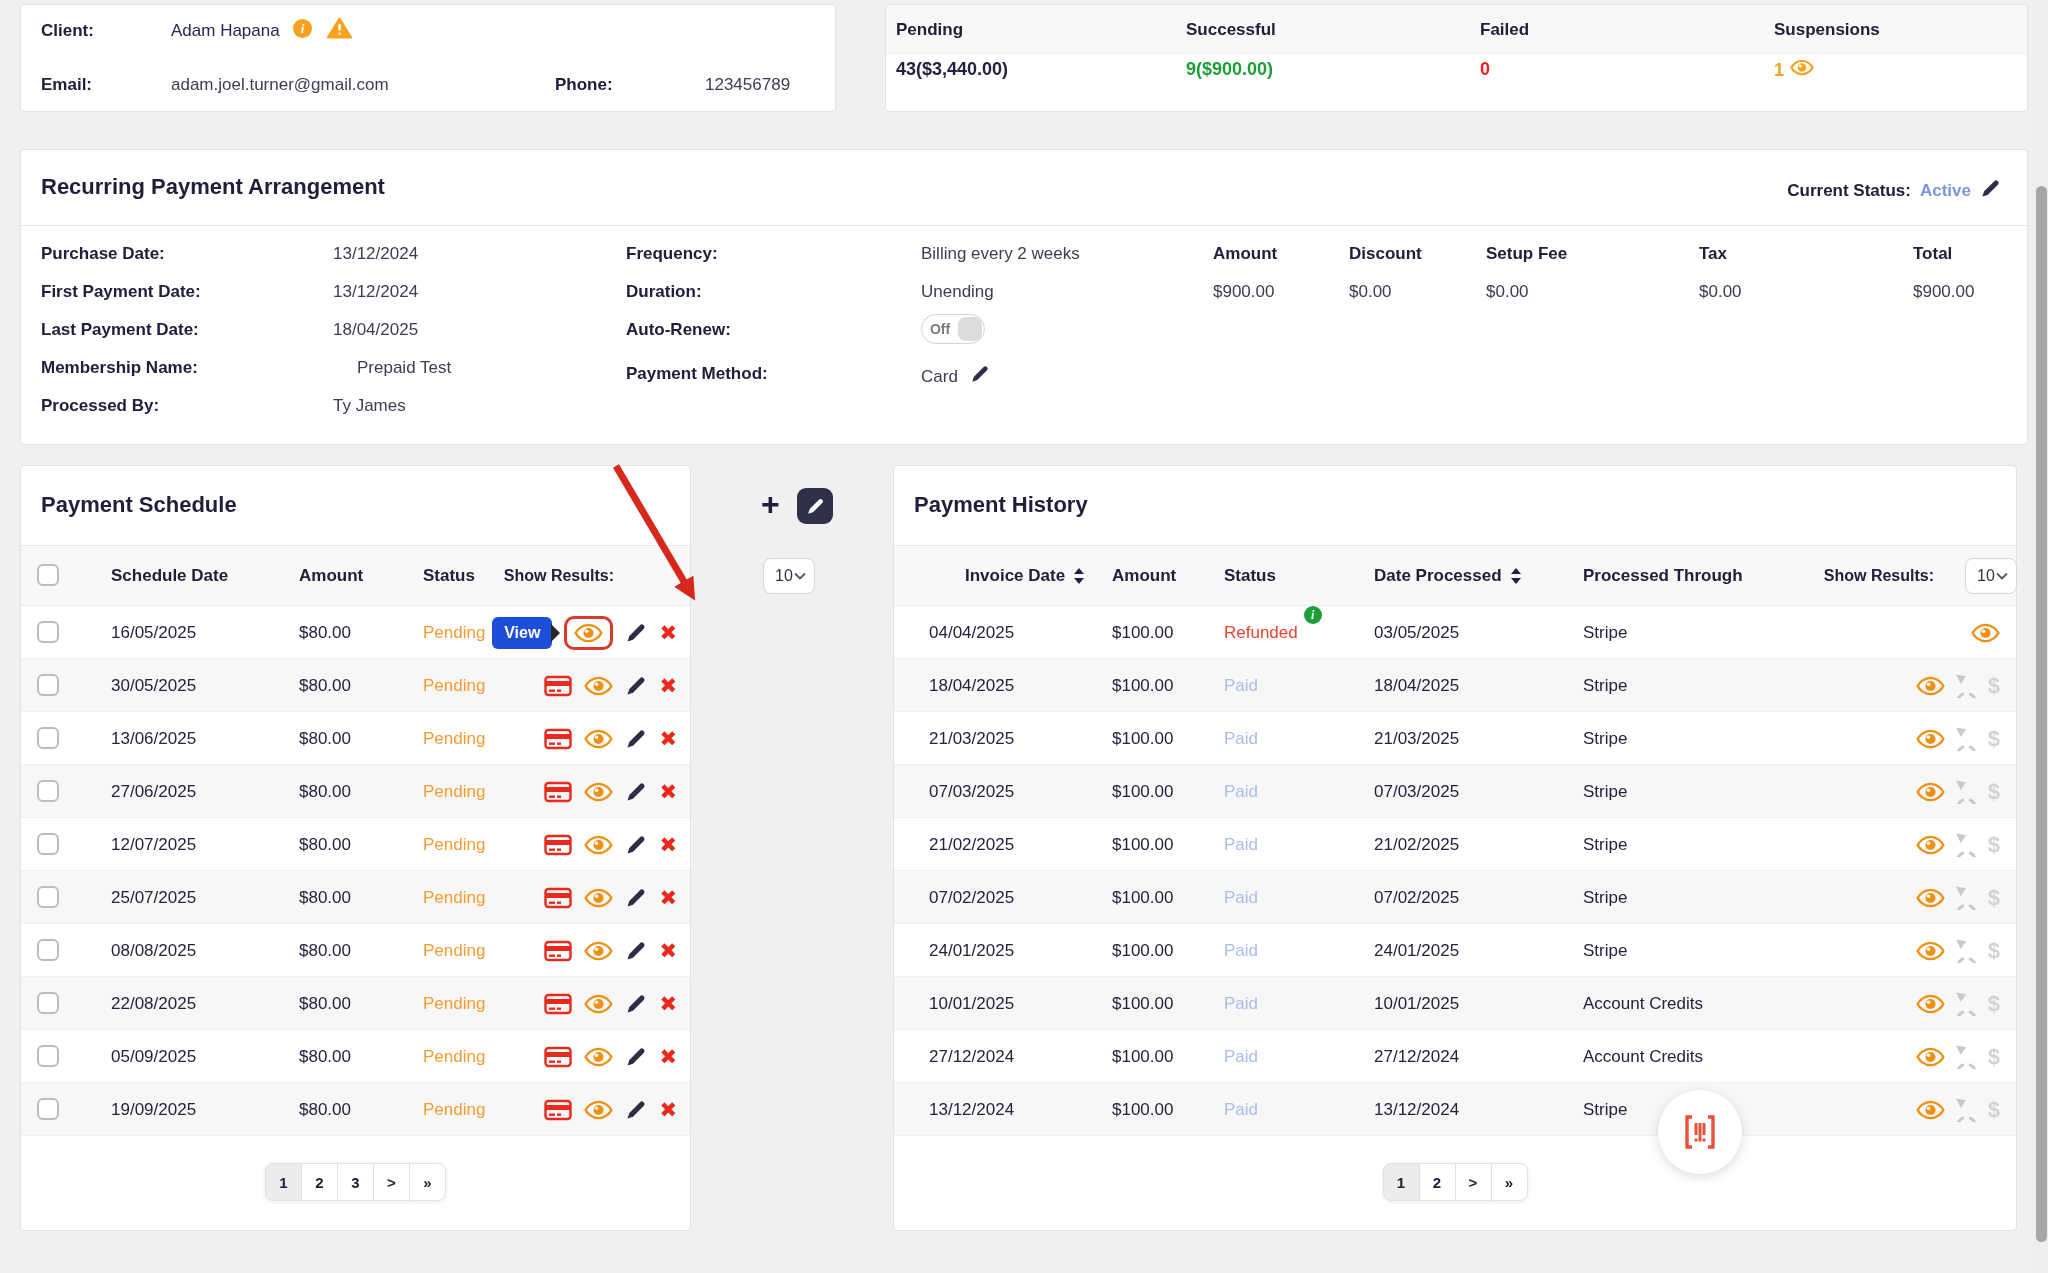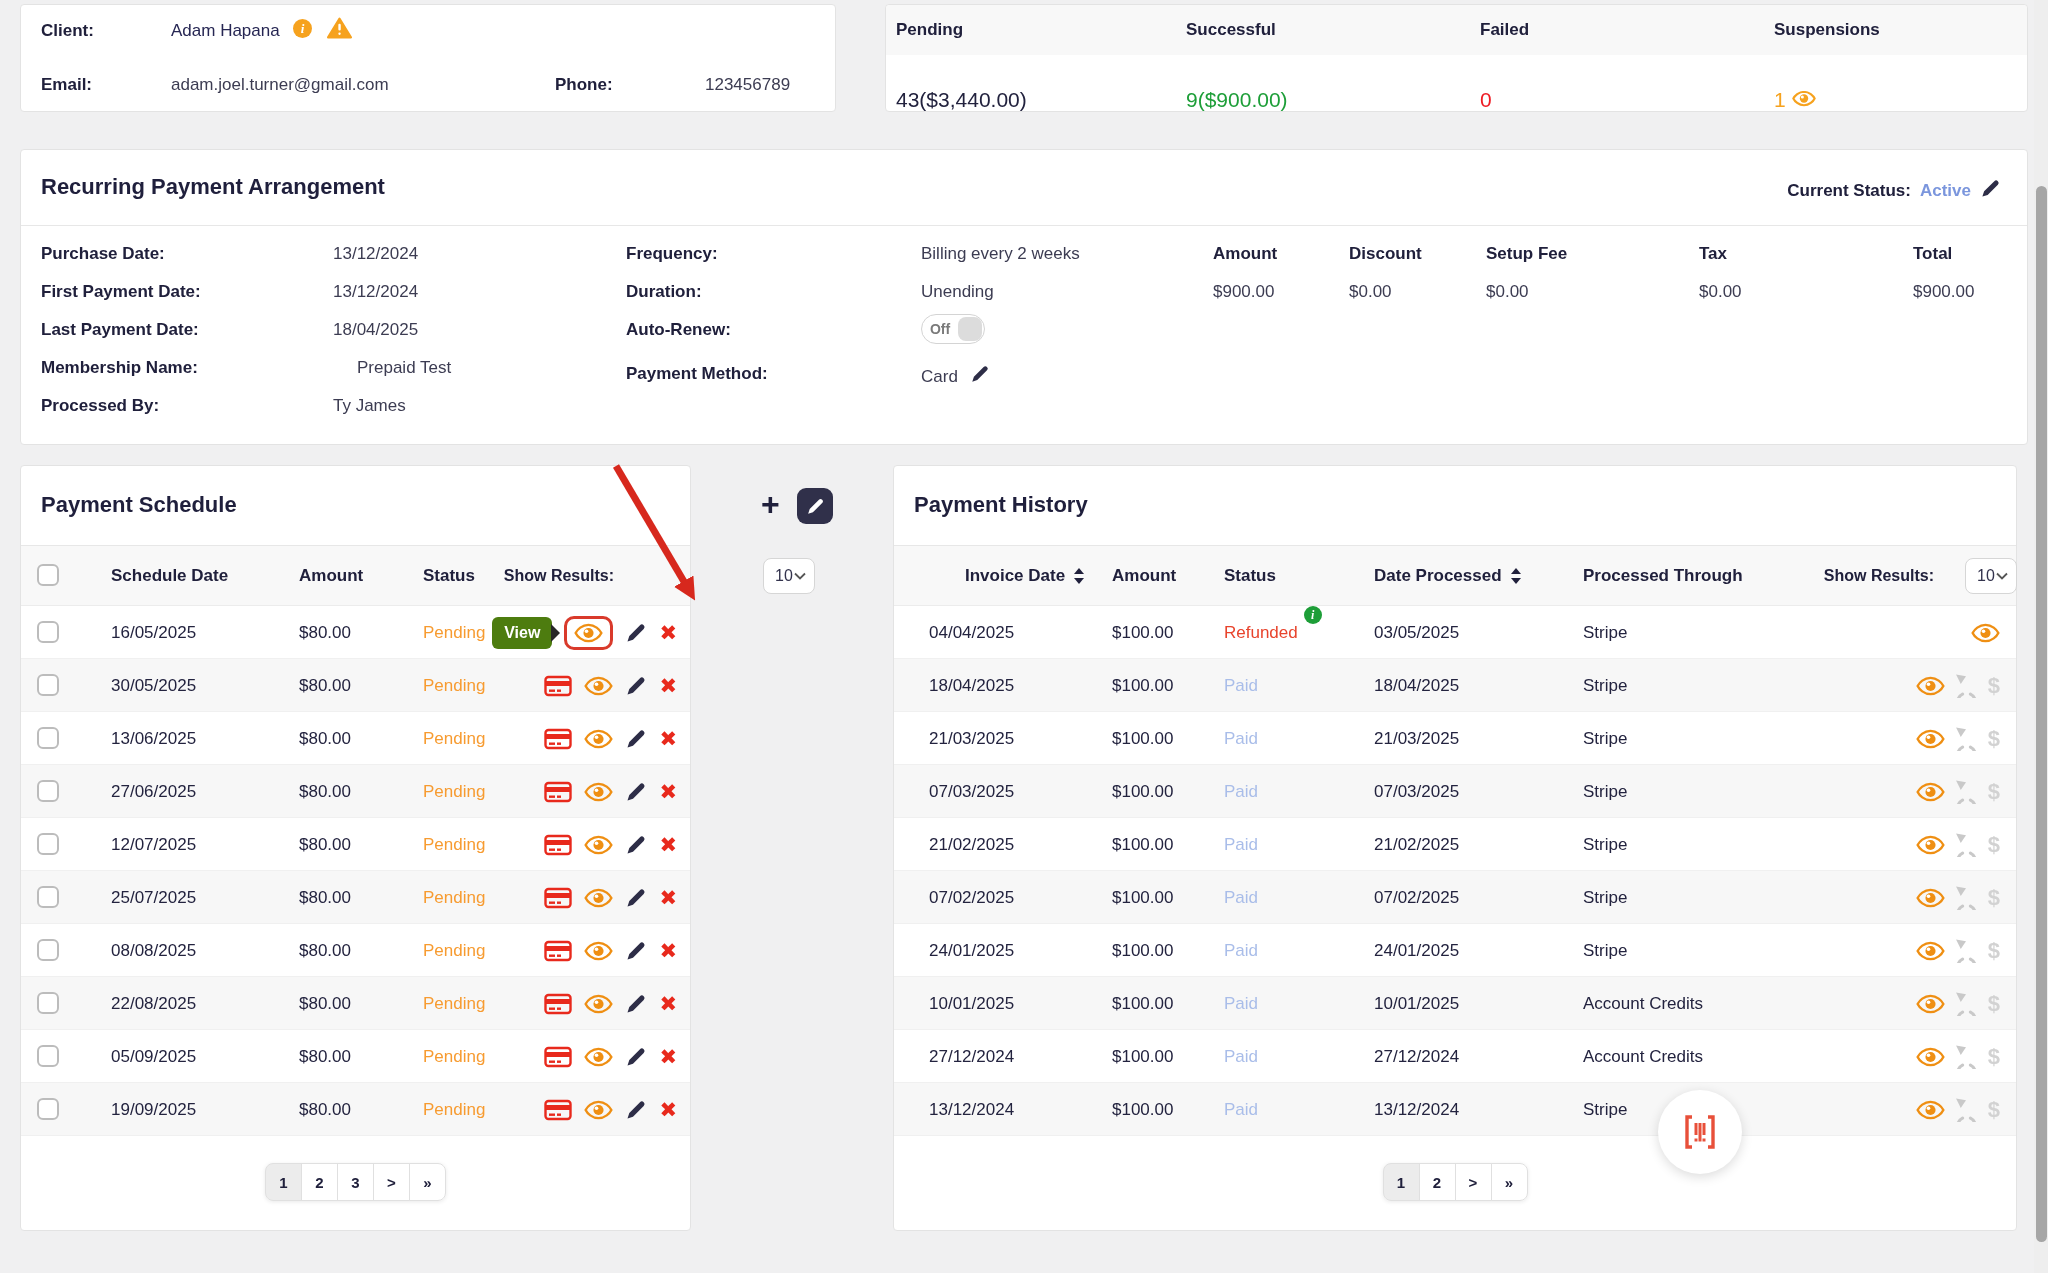--- a/index.html
+++ b/index.html
@@ -14,21 +14,21 @@
   .abs { position:absolute; }
   .lbl { font-weight:700; color:#20203c; font-size:17px; }
   .val { color:#3c3c52; font-size:17px; }
 
   
   #client-panel { left:20px; top:4px; width:816px; height:108px; }
   
   #stats-panel { left:885px; top:4px; width:1143px; height:108px; }
   .stats-header { position:absolute; top:0; left:0; right:0; height:50px; background:#f8f8f8; border-radius:4px 4px 0 0; }
   .stat-label { position:absolute; top:15px; font-weight:700; font-size:17px; color:#20203c; }
-  .stat-value { position:absolute; top:83px; font-weight:400; font-size:21px; display:flex; align-items:center; gap:6px; }
+  .stat-value { position:absolute; top:54px; font-weight:700; font-size:18px; display:flex; align-items:center; gap:6px; }
   .v-pending { color:#22223e; } .v-success { color:#1d9e38; } .v-failed { color:#ee1c24; } .v-susp { color:#f6a21e; }
 
   
   #arr-panel { left:20px; top:149px; width:2008px; height:296px; }
   .arr-head { position:absolute; top:0; left:0; right:0; height:76px; border-bottom:1px solid #e7e7e7; }
   .panel-title { font-size:22px; font-weight:700; color:#1f1f3c; }
   .arr-status { position:absolute; right:26px; top:28px; display:flex; align-items:center; gap:9px; }
   .status-active { color:#7b96dd; font-weight:700; font-size:17px; }
 
   
@@ -57,21 +57,21 @@
   .icon-x::before { content:"\2716"; color:#e8291c; font-size:21px; font-weight:700; line-height:1; }
   .dollar::before { content:"$"; color:#d2d2d2; font-size:22px; font-weight:600; }
   .checkbox { display:inline-block; width:22px; height:22px; border:2px solid #bcbcbc; border-radius:6px; background:#fff; }
   .cols-head .checkbox { position:absolute; left:16px; top:18px; }
   .trow .checkbox { position:absolute; left:16px; top:15px; }
 
   .select { position:absolute; display:flex; align-items:center; justify-content:space-between; width:52px; height:36px; padding:0 8px 0 11px; border:1.5px solid #d6d6d6; border-radius:8px; background:#fff; font-size:16px; color:#33334d; }
   .show-results { position:absolute; top:21px; font-weight:700; font-size:16px; color:#20203c; }
 
   
-  .tooltip { position:relative; background:#4d7c0f; color:#fff; font-size:16px; font-weight:700; padding:7px 12px; border-radius:6px; white-space:nowrap; }
+  .tooltip { position:relative; background:#1d4ed8; color:#fff; font-size:16px; font-weight:700; padding:7px 12px; border-radius:6px; white-space:nowrap; }
   .tt-arrow { position:absolute; right:-8px; top:50%; transform:translateY(-50%); width:0; height:0; border-left:9px solid #272727; border-top:9px solid transparent; border-bottom:9px solid transparent; }
   .eye-box { display:inline-flex; align-items:center; padding:4px 7px; border:3px solid #d93a2b; border-radius:10px; background:#fff; }
 
   
   .pager-area { position:absolute; bottom:0; left:0; right:0; height:96px; display:flex; align-items:center; justify-content:center; }
   .pager { display:inline-flex; box-shadow:0 1px 4px rgba(0,0,0,.09); border-radius:8px; }
   .pager button { min-width:37px; height:38px; margin-left:-1px; border:1px solid #e0e0e0; background:#fff; font-family:inherit; font-size:15px; font-weight:700; color:#20203c; cursor:pointer; }
   .pager button:first-child { border-radius:8px 0 0 8px; margin-left:0; }
   .pager button:last-child { border-radius:0 8px 8px 0; }
   .pager button.active { background:#ececec; }

